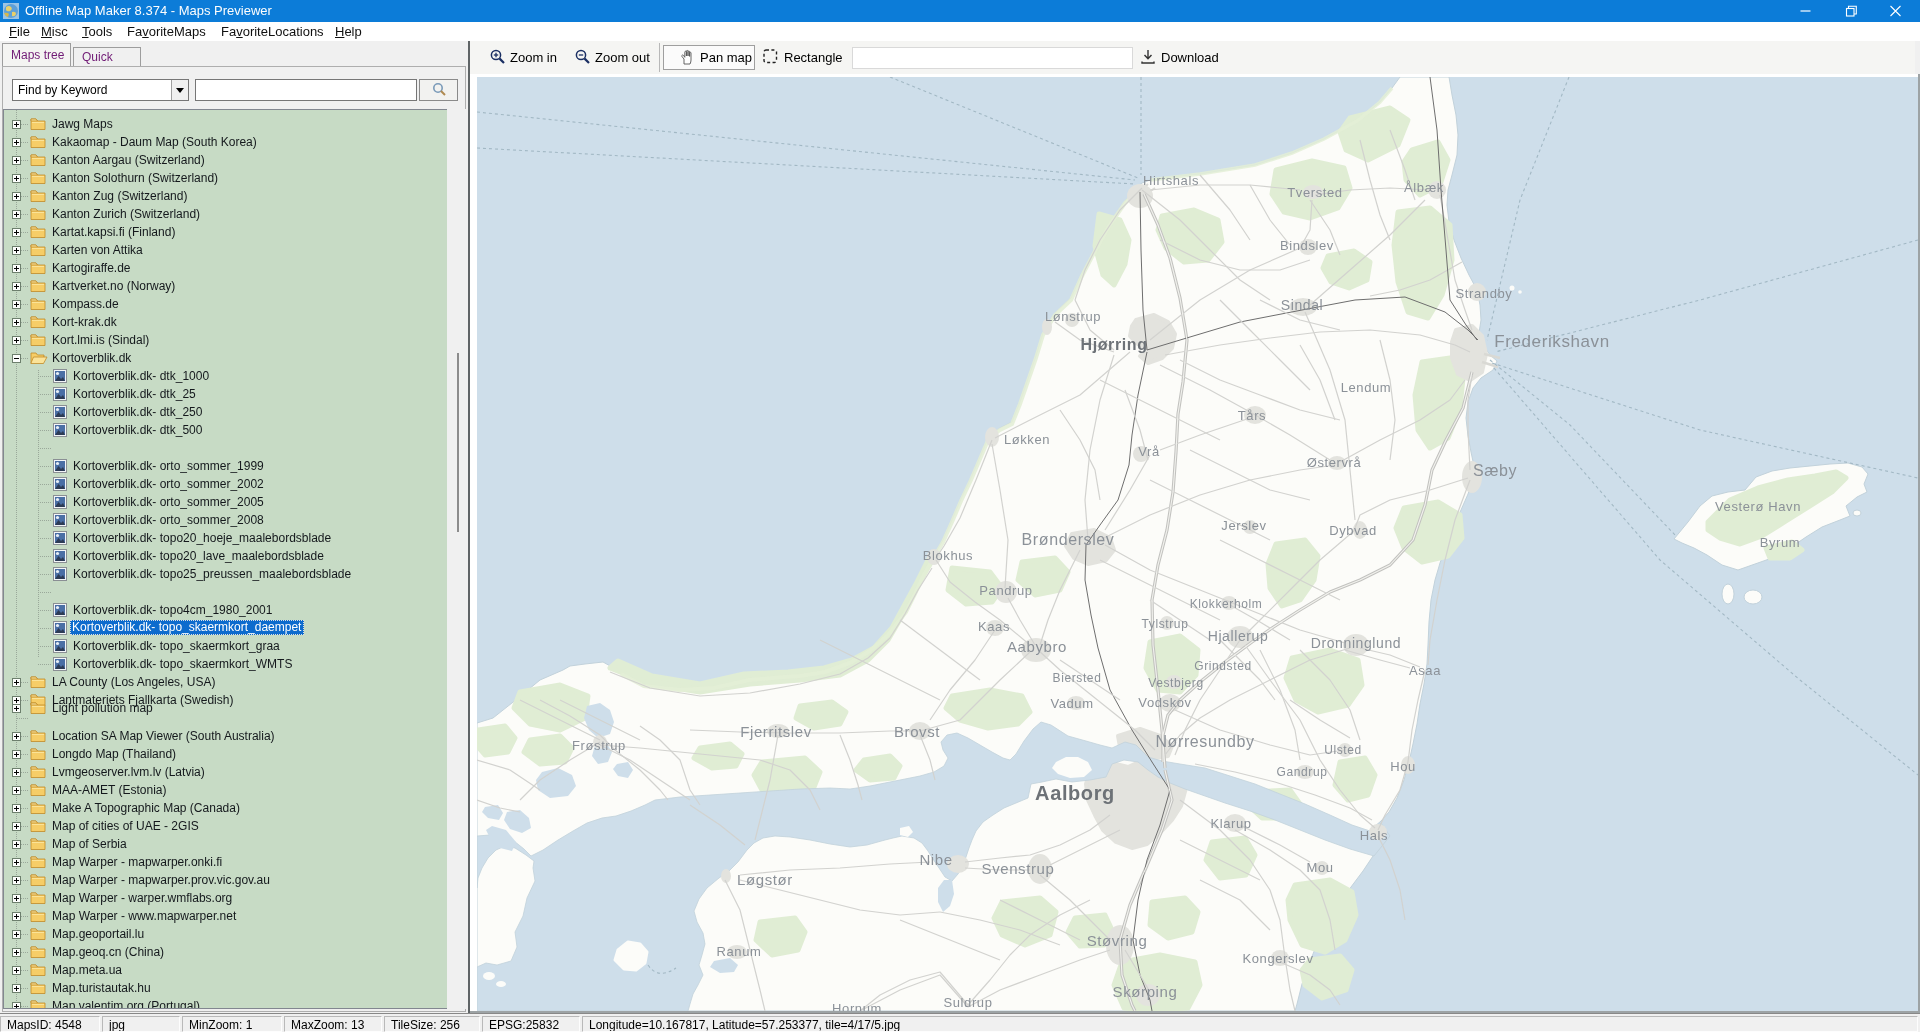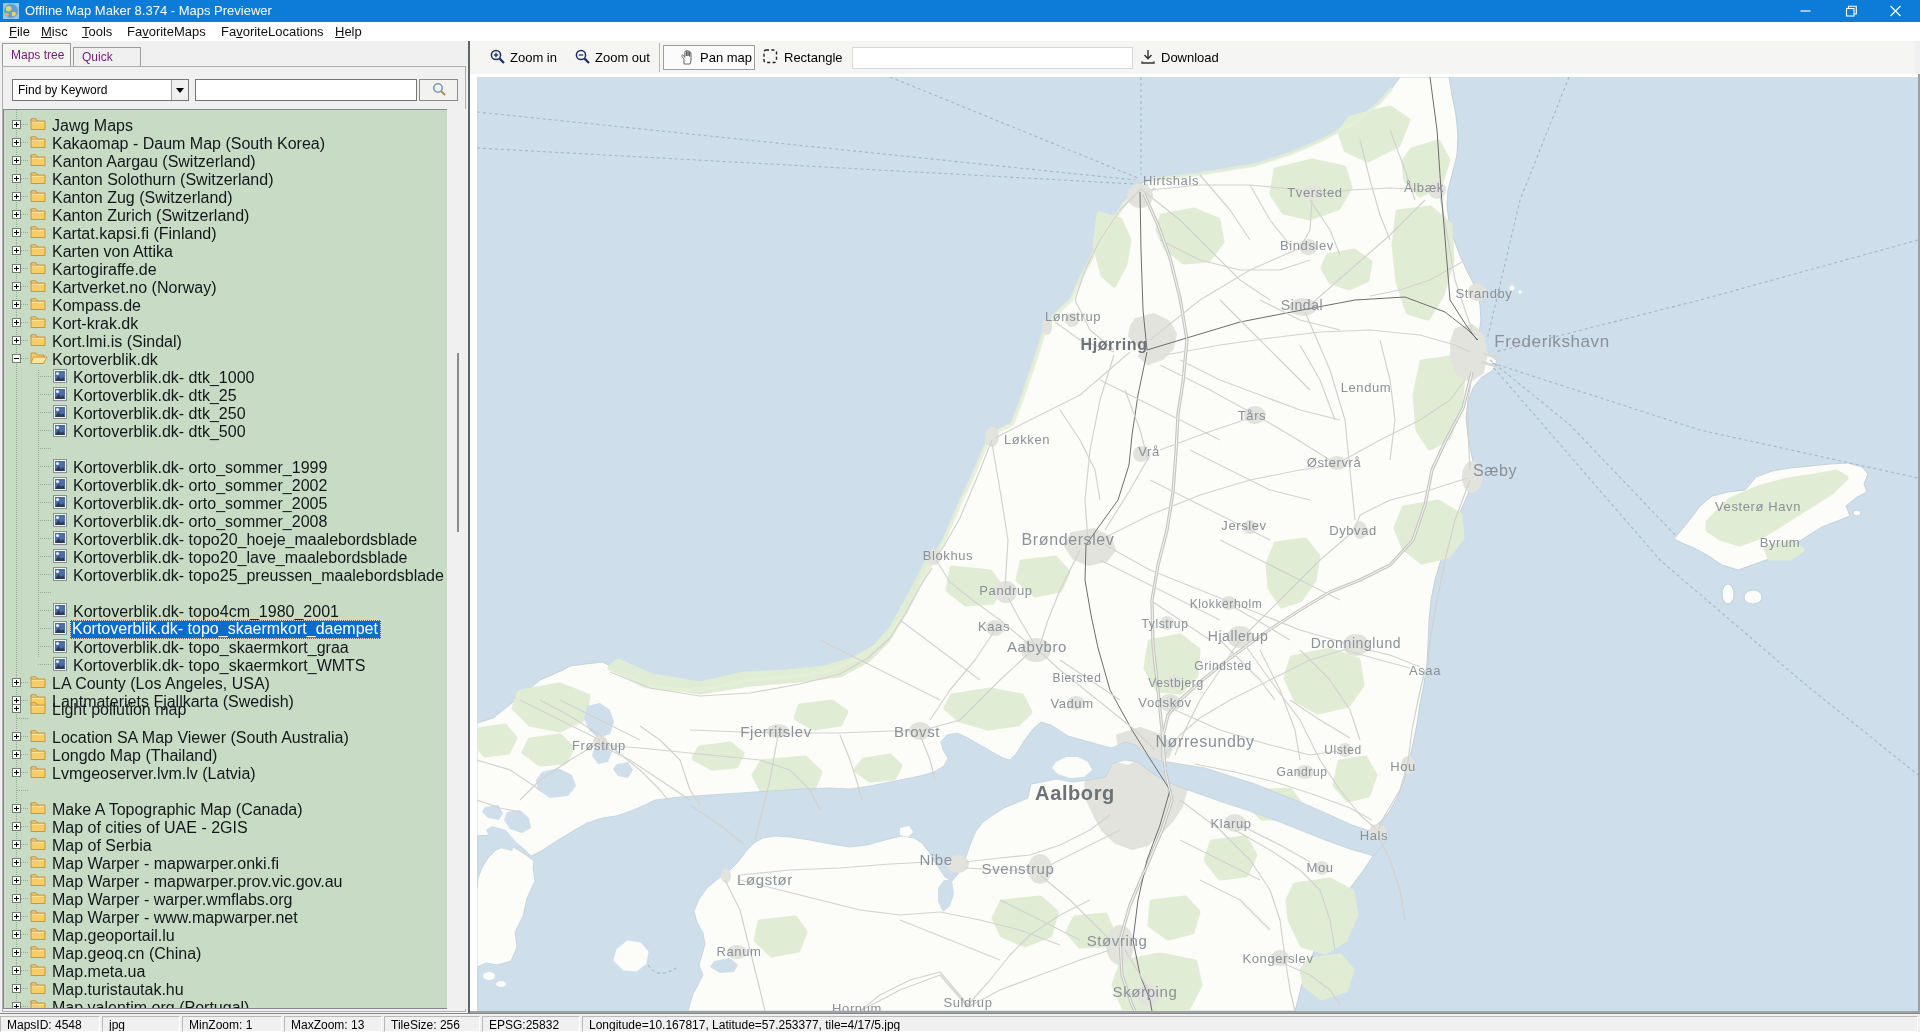--- a/index.html
+++ b/index.html
@@ -12,21 +12,21 @@
 .tab{position:absolute;font-size:12px;color:#701a75;background:#f0f0f0;border:1px solid #9d9d9d;border-bottom:none}
 #tab1{left:2px;top:2px;width:69px;height:23px;background:#f4f4f2;z-index:3;padding:4px 0 0 8px}
 #tab2{left:73px;top:6px;width:68px;height:19px;padding:2px 12px 0 8px}
 #groupbox{position:absolute;left:2px;top:25px;width:464px;height:946px;border:1px solid #aeaeae;background:#f0f0f0}
 #combo{position:absolute;left:12px;top:38px;width:177px;height:22px;background:#fff;border:1px solid #767676;font-size:12px;color:#000;padding:3px 0 0 5px}
 #combobtn{position:absolute;left:171px;top:39px;width:17px;height:20px;background:#f0f0f0;border-left:1px solid #a0a0a0}
 #combobtn:after{content:"";position:absolute;left:4px;top:8px;border:4px solid transparent;border-top:5px solid #000}
 #searchbox{position:absolute;left:195px;top:38px;width:222px;height:22px;background:#fff;border:1px solid #767676}
 #searchbtn{position:absolute;left:419px;top:38px;width:39px;height:22px;background:#f2f2f0;border:1px solid #8a8a8a}
 #tree{position:absolute;left:3px;top:68px;width:444px;height:900px;background:#c7dbc5;border:1px solid #828790;border-right:none;overflow:hidden}
-.trow{position:absolute;left:0;height:18px;width:444px;font-size:16px;color:#14181c;white-space:nowrap}
+.trow{position:absolute;left:0;height:18px;width:444px;font-size:12px;color:#14181c;white-space:nowrap}
 .trow .lbl{position:absolute;top:2px;left:48px}
 .trow.child .lbl{left:69px}
 .sel{background:#0d6bcd;color:#fff;outline:1px dotted #e0e0e0;outline-offset:-1px}
 #vscroll{position:absolute;left:448px;top:68px;width:20px;height:900px;background:#f0f0f0}
 #vthumb{position:absolute;left:9px;top:244px;width:2px;height:179px;background:#8c8c8c}
 #splitter{position:absolute;left:468px;top:41px;width:2px;height:972px;background:#5f6466}
 #toolbar{position:absolute;left:470px;top:41px;width:1445px;height:33px;background:#f5f5f3}
 #toolbar .tbtxt{position:absolute;top:9px;font-size:13px;color:#000}
 #panbtn{position:absolute;left:193px;top:4px;width:92px;height:25px;background:#fbfbfb;border:1px solid #9f9f9f}
 #tbsep{position:absolute;left:189px;top:2px;width:1px;height:29px;background:#b8b8b8}
@@ -518,20 +518,33 @@
           <rect x="0.5" y="0.5" width="8" height="8" fill="#fcfefc" stroke="#6d7f6d"></rect>
           <line x1="2" y1="4.5" x2="7" y2="4.5" stroke="#000" stroke-width="1"></line>
           <line x1="4.5" y1="2" x2="4.5" y2="7" stroke="#000" stroke-width="1"></line>
         </svg>
         <svg class="fi" width="16" height="15" viewBox="0 0 16 15" style="position:absolute;left:26px;top:1px">
           <path d="M1 3 L6 3 L7.5 5 L15 5 L15 13.5 L1 13.5 Z" fill="#f6cd67" stroke="#c08a28" stroke-width="0.8"></path>
           <path d="M1 3 L6 3 L7.5 5 L1 5 Z" fill="#fbe399" stroke="#c08a28" stroke-width="0.8"></path>
           <path d="M2 6 L14 6 L14 7 L2 7 Z" fill="#fce59d" opacity="0.9"></path>
         </svg>
         <span class="lbl">Lvmgeoserver.lvm.lv (Latvia)</span>
+      </div>
+      <div class="trow" style="top:671px">
+        <svg width="9" height="9" viewBox="0 0 9 9" style="position:absolute;left:8px;top:5px">
+          <rect x="0.5" y="0.5" width="8" height="8" fill="#fcfefc" stroke="#6d7f6d"></rect>
+          <line x1="2" y1="4.5" x2="7" y2="4.5" stroke="#000" stroke-width="1"></line>
+          <line x1="4.5" y1="2" x2="4.5" y2="7" stroke="#000" stroke-width="1"></line>
+        </svg>
+        <svg class="fi" width="16" height="15" viewBox="0 0 16 15" style="position:absolute;left:26px;top:1px">
+          <path d="M1 3 L6 3 L7.5 5 L15 5 L15 13.5 L1 13.5 Z" fill="#f6cd67" stroke="#c08a28" stroke-width="0.8"></path>
+          <path d="M1 3 L6 3 L7.5 5 L1 5 Z" fill="#fbe399" stroke="#c08a28" stroke-width="0.8"></path>
+          <path d="M2 6 L14 6 L14 7 L2 7 Z" fill="#fce59d" opacity="0.9"></path>
+        </svg>
+        <span class="lbl">MAA-AMET (Estonia)</span>
       </div>
       <div class="trow" style="top:689px">
         <svg width="9" height="9" viewBox="0 0 9 9" style="position:absolute;left:8px;top:5px">
           <rect x="0.5" y="0.5" width="8" height="8" fill="#fcfefc" stroke="#6d7f6d"></rect>
           <line x1="2" y1="4.5" x2="7" y2="4.5" stroke="#000" stroke-width="1"></line>
           <line x1="4.5" y1="2" x2="4.5" y2="7" stroke="#000" stroke-width="1"></line>
         </svg>
         <svg class="fi" width="16" height="15" viewBox="0 0 16 15" style="position:absolute;left:26px;top:1px">
           <path d="M1 3 L6 3 L7.5 5 L15 5 L15 13.5 L1 13.5 Z" fill="#f6cd67" stroke="#c08a28" stroke-width="0.8"></path>
           <path d="M1 3 L6 3 L7.5 5 L1 5 Z" fill="#fbe399" stroke="#c08a28" stroke-width="0.8"></path>

